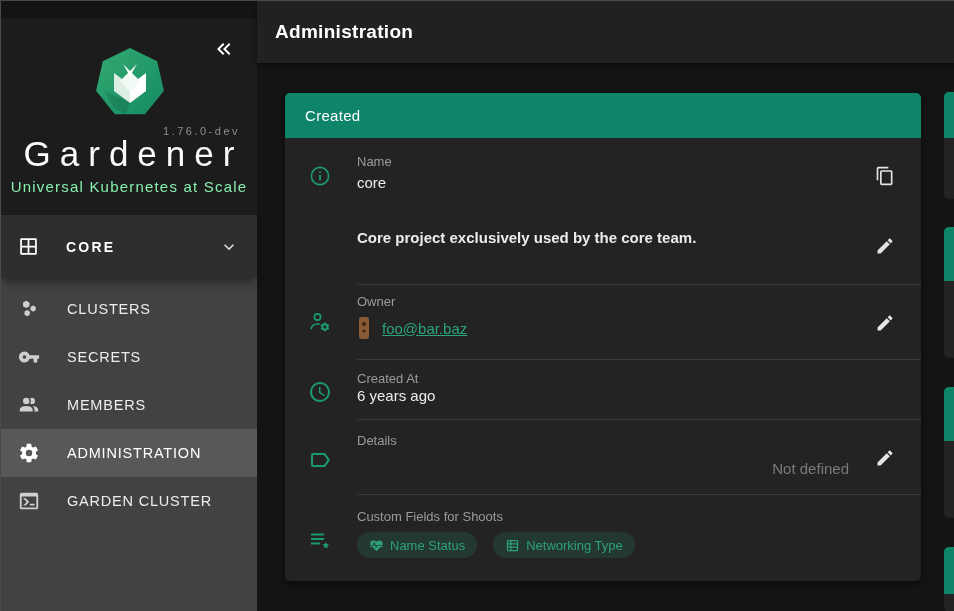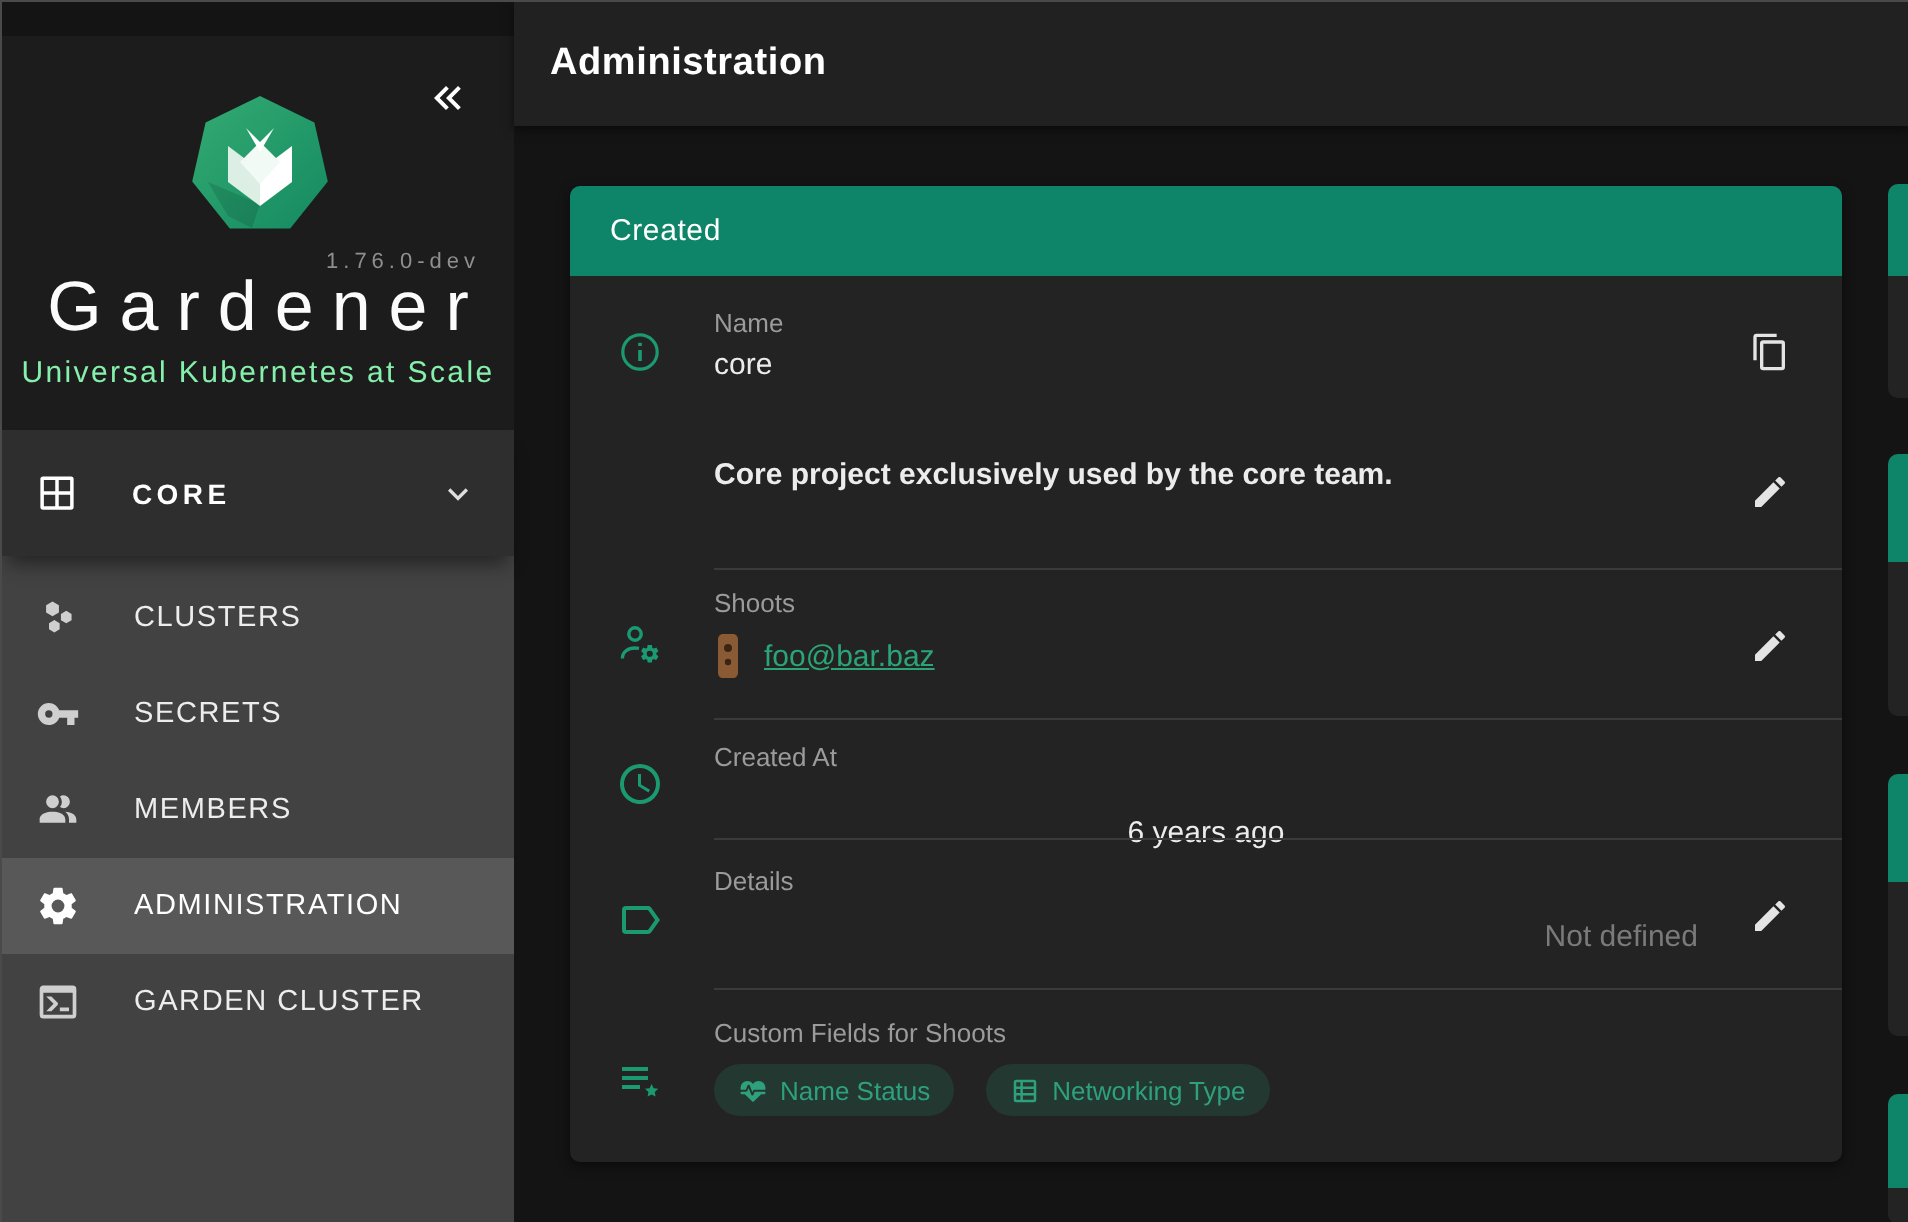--- a/index.html
+++ b/index.html
@@ -51,21 +51,21 @@
   .fvalue.dim { color:#7a7a7a;text-align:right; }
   .icon-btn { background:none; border:none; color:#e4e4e4; cursor:pointer; padding:0; display:flex; }
   .r-name { height:68px; } .r-name .fields { padding-top:16px; } .r-name .fvalue { margin-top:4px; }
   .r-name .ic svg { margin-top:26px; } .r-name .action { align-items:flex-start; padding-top:28px; }
   .r-desc { height:79px; } .r-desc .fields { padding-top:12px; } .r-desc .fvalue { margin-top:10px;font-weight:bold; }
   .r-desc .action { align-items:center; }
   .r-owner { height:75px; } .r-owner .fields { padding-top:9px; }
   .r-owner .ic svg { margin-top:25px; } .r-owner .action { align-items:center; }
   .owner-line { display:flex; align-items:center; margin-top:7px; gap:11px; }
   .owner-link { font-size:15px; color:#2aa478; text-decoration:underline; }
-  .r-created { height:60px; } .r-created .fields { padding-top:11px; } .r-created .fvalue { margin-top:21px;text-align:center; }
+  .r-created { height:60px; } .r-created .fields { padding-top:11px; } .r-created .fvalue { margin-top:0; }
   .r-created .ic svg { margin-top:20px; }
   .r-purpose { height:75px; } .r-purpose .fields { padding-top:13px; } .r-purpose .fvalue { margin-top:11px; }
   .r-purpose .ic svg { margin-top:28px; } .r-purpose .action { align-items:center; }
   .r-custom { height:86px; } .r-custom .fields { padding-top:14px; }
   .r-custom .ic svg { margin-top:33px; }
   .chips { display:flex; gap:16px; margin-top:8px; }
   .chip { height:26px; display:inline-flex; align-items:center; gap:6px; padding:0 12px;
     background:#223831; border-radius:13px; color:#2fa07c; font-size:13px; }
   
   .frag { position:absolute; left:943px; width:11px; background:#232323; border-radius:5px 0 0 5px; overflow:hidden; }
@@ -218,21 +218,21 @@
 
     <div class="row r-owner hr">
       <div class="ic">
         <svg width="24" height="24" viewBox="0 0 24 24">
             <circle cx="9.5" cy="7" r="3.1" fill="none" stroke="#1b9a72" stroke-width="1.7"></circle>
             <path d="M3.2,19.3c0-3.4 2.8-5.3 6.3-5.3c0.7,0 1.4,0.1 2,0.2" fill="none" stroke="#1b9a72" stroke-width="1.7"></path>
             <path fill="#1b9a72" transform="translate(11.6,11.6) scale(0.44)" d="M12,15.5A3.5,3.5 0 0,1 8.5,12A3.5,3.5 0 0,1 12,8.5A3.5,3.5 0 0,1 15.5,12A3.5,3.5 0 0,1 12,15.5M19.43,12.97C19.47,12.65 19.5,12.33 19.5,12C19.5,11.67 19.47,11.34 19.43,11L21.54,9.37C21.73,9.22 21.78,8.95 21.66,8.73L19.66,5.27C19.54,5.05 19.27,4.96 19.05,5.05L16.56,6.05C16.04,5.66 15.5,5.32 14.87,5.07L14.5,2.42C14.46,2.18 14.25,2 14,2H10C9.75,2 9.54,2.18 9.5,2.42L9.13,5.07C8.5,5.32 7.96,5.66 7.44,6.05L4.95,5.05C4.73,4.96 4.46,5.05 4.34,5.27L2.34,8.73C2.21,8.95 2.27,9.22 2.46,9.37L4.57,11C4.53,11.34 4.5,11.67 4.5,12C4.5,12.33 4.53,12.65 4.57,12.97L2.46,14.63C2.27,14.78 2.21,15.05 2.34,15.27L4.34,18.73C4.46,18.95 4.73,19.03 4.95,18.95L7.44,17.94C7.96,18.34 8.5,18.68 9.13,18.93L9.5,21.58C9.54,21.82 9.75,22 10,22H14C14.25,22 14.46,21.82 14.5,21.58L14.87,18.93C15.5,18.67 16.04,18.34 16.56,17.94L19.05,18.95C19.27,19.03 19.54,18.95 19.66,18.73L21.66,15.27C21.78,15.05 21.73,14.78 21.54,14.63L19.43,12.97Z"></path>
           </svg>
       </div>
       <div class="fields">
-        <div class="flabel">Shoots</div>
+        <div class="flabel">Owner</div>
         <div class="owner-line">
           <svg width="14" height="24" viewBox="0 0 14 24">
               <path fill="#8a5a35" d="M4.5,1h5C11,1 12,2.2 12,3.8v16.4c0,1.6-1,2.8-2.5,2.8h-5C3,23 2,21.8 2,20.2V3.8C2,2.2 3,1 4.5,1Z"></path>
               <circle cx="7" cy="8" r="2" fill="#3a2414"></circle>
               <circle cx="7" cy="15" r="1.6" fill="#3a2414"></circle>
             </svg>
           <a href="#" class="owner-link">foo@bar.baz</a>
         </div>
       </div>
       <div class="action">

